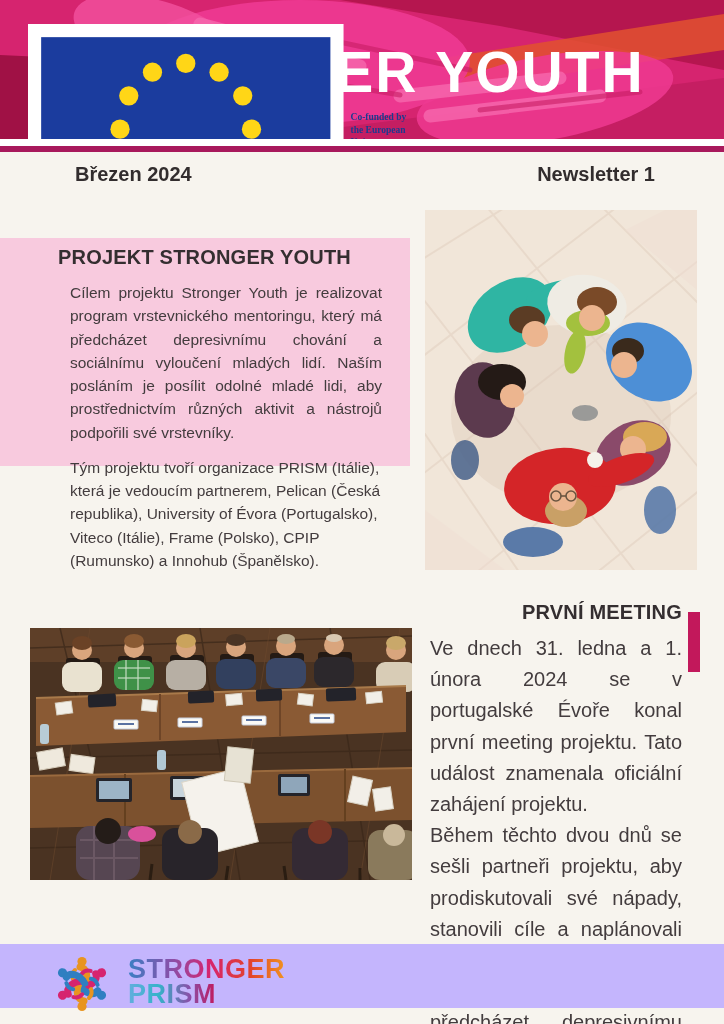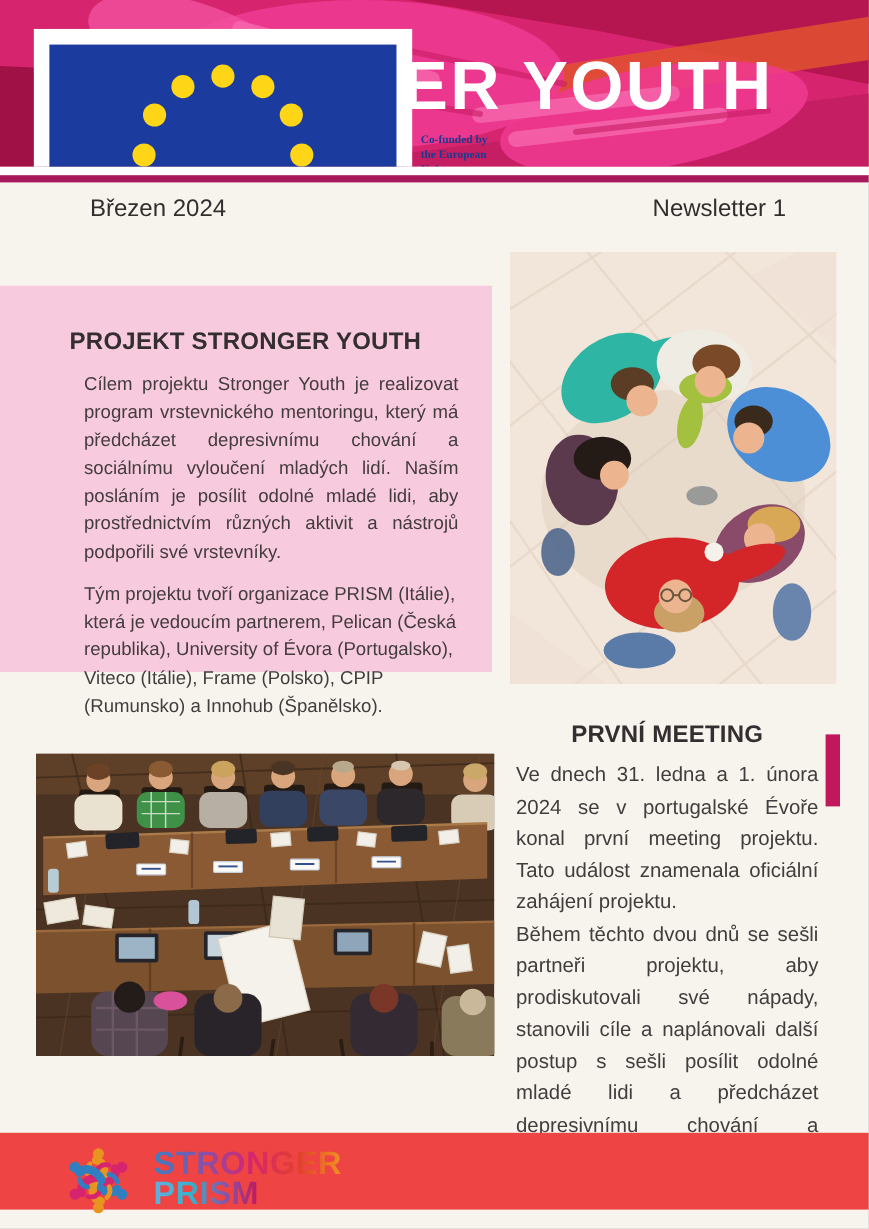--- a/index.html
+++ b/index.html
@@ -13,43 +13,43 @@
     font-size:57px;font-weight:bold;letter-spacing:2px;color:#ffffff;margin:0;line-height:1;}
   .stripe-white{position:absolute;left:0;top:139px;width:724px;height:7px;background:#ffffff;}
   .stripe-magenta{position:absolute;left:0;top:146px;width:724px;height:6px;background:#a8195c;}
 
   .eu-badge{position:absolute;left:28px;top:24px;display:flex;align-items:center;font-family:Liberation Serif, serif;}
   .eu-flag{width:36px;height:24px;display:block;}
   .eu-text{margin-left:7px;font-size:9.5px;font-weight:bold;color:#1d3a8f;line-height:1.3;padding-top:1px;}
 
   
   .meta-row{position:absolute;left:75px;top:163px;width:580px;display:flex;
-    justify-content:space-between;font-size:20px;font-weight:normal;color:#322d2e;gap:41px;}
-
-  
-  .project-box{position:absolute;left:0;top:238px;width:410px;height:322px;
-    background:#f8cade;box-sizing:border-box;padding:36px 16px 0 58px;}
+    justify-content:space-between;font-size:20px;font-weight:bold;color:#322d2e;gap:41px;}
+
+  
+  .project-box{position:absolute;left:0;top:238px;width:410px;height:228px;
+    background:#f8cade;box-sizing:border-box;padding:8px 16px 0 58px;}
   .project-box h2{margin:0 0 11px 0;font-size:20px;letter-spacing:.2px;color:#342e30;}
   .project-box p{margin:12px;font-size:15.5px;line-height:1.5;color:#433c3e;}
   .p-justify{text-align:justify;}
 
   
   .friends-photo{position:absolute;left:425px;top:210px;width:272px;height:360px;margin:0;}
   .friends-photo svg{display:block;width:100%;height:100%;}
   .meeting-photo{position:absolute;left:30px;top:628px;width:382px;height:252px;margin:0;}
   .meeting-photo svg{display:block;width:100%;height:100%;}
 
   
   .meeting-section{position:absolute;left:430px;top:601px;width:252px;}
-  .meeting-section h2{margin:0 0 9px 0;font-size:20px;letter-spacing:.2px;color:#342e30;text-align:center;}
-  .meeting-section p{margin:0;font-size:17px;line-height:1.56;color:#433c3e;text-align:justify;}
+  .meeting-section h2{margin:0 0 9px 0;font-size:20px;letter-spacing:.2px;color:#342e30;text-align:right;}
+  .meeting-section p{margin:0;font-size:20px;line-height:1.56;color:#433c3e;text-align:justify;}
   .accent-bar{position:absolute;left:688px;top:612px;width:12px;height:60px;background:#c2185b;}
 
   
-  .footer{position:absolute;left:0;top:944px;width:724px;height:64px;background:#ef4444;}
+  .footer{position:absolute;left:0;top:944px;width:724px;height:64px;background:#c4b5fd;}
   .footer-logo{position:absolute;left:50px;top:6px;display:flex;align-items:center;}
   .emblem{width:64px;height:64px;display:block;}
   .wordmark{margin-left:14px;font-weight:bold;font-size:27px;line-height:25px;letter-spacing:.5px;}
   .wordmark-line1{display:block;background:linear-gradient(90deg,#3b7fc4 0%,#8a4fa8 28%,#d6256e 52%,#e2422c 78%,#f0931f 100%);
     -webkit-background-clip:text;background-clip:text;color:transparent;}
   .wordmark-line2{display:block;background:linear-gradient(90deg,#63aede 0%,#35b3c9 35%,#8a4fa8 70%,#c2185b 100%);
     -webkit-background-clip:text;background-clip:text;color:transparent;width:max-content;}
 </style>
 </head>
 <body>

